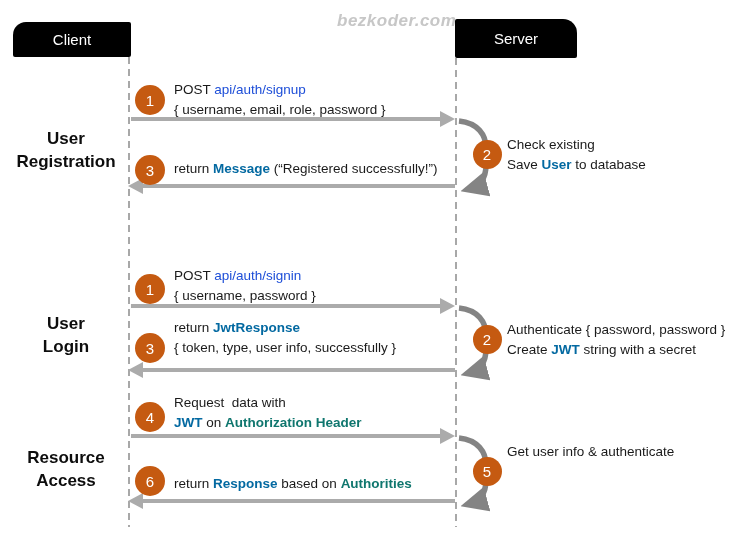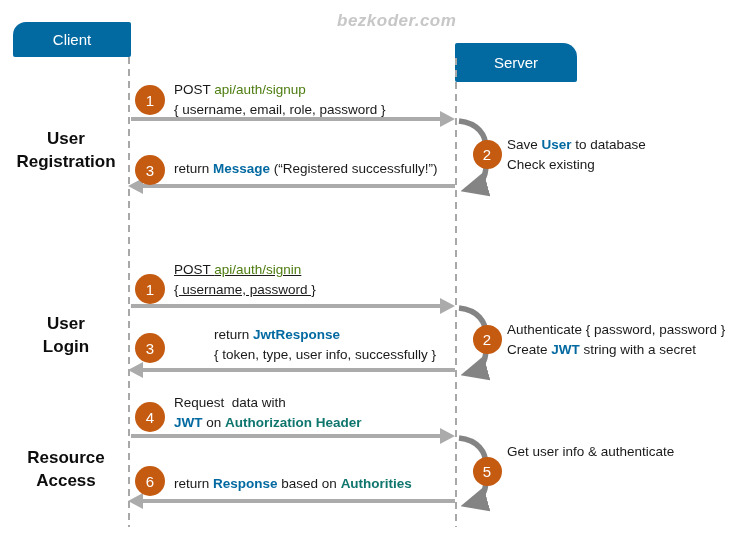--- a/index.html
+++ b/index.html
@@ -5,46 +5,46 @@
   html,body{margin:0;padding:0;background:#fff;}
   #diagram{
     position:relative;width:734px;height:538px;background:#fff;overflow:hidden;
     font-family:"Liberation Sans",sans-serif;color:#1a1a1a;
   }
   .watermark{
     position:absolute;top:11px;left:337px;
     font-size:17px;font-style:italic;font-weight:700;color:#c7c7c7;letter-spacing:.5px;
   }
   .actor-box{
-    position:absolute;background:#0369a1;color:#fff;
+    position:absolute;background:#000000;color:#fff;
     display:flex;align-items:center;justify-content:center;
     font-size:15px;
   }
   .actor-client{left:13px;top:22px;width:118px;height:35px;border-radius:13px 2px 2px 2px;}
-  .actor-server{left:455px;top:19px;width:122px;height:39px;border-radius:2px 14px 2px 2px;margin-top:24px;}
+  .actor-server{left:455px;top:19px;width:122px;height:39px;border-radius:2px 14px 2px 2px;}
   .lifeline{
     position:absolute;width:2px;
     background:repeating-linear-gradient(to bottom,#a8a8a8 0 7px,transparent 7px 12px);
   }
   .lifeline-client{left:128px;top:57px;height:470px;}
   .lifeline-server{left:455px;top:58px;height:469px;}
   .section-label{
     position:absolute;left:8px;width:116px;text-align:center;
     font-size:17px;font-weight:700;color:#0d0d0d;line-height:23px;
   }
   .step-circle{
     position:absolute;width:30px;height:30px;border-radius:50%;
     background:#c55a11;color:#fff;display:flex;align-items:center;justify-content:center;
     font-size:15px;z-index:3;
   }
   .step-circle.server{width:29px;height:29px;}
   .msg-text{position:absolute;font-size:13.5px;line-height:20px;z-index:2;}
   .msg-line{white-space:pre-wrap;}
   .seg-green{color:#0369a1;font-weight:700;}
-  .seg-link{color:#4d7c0f;}
+  .seg-link{color:#1d4ed8;}
   .seg-bold{font-weight:700;color:#0f766e;}
   .arrow-line{position:absolute;height:4px;background:#ababab;z-index:1;}
   .arrow-head{position:absolute;width:0;height:0;z-index:1;}
   .arrow-head.right{border-top:8px solid transparent;border-bottom:8px solid transparent;border-left:15px solid #ababab;}
   .arrow-head.left{border-top:8px solid transparent;border-bottom:8px solid transparent;border-right:15px solid #ababab;}
   .loop-svg{position:absolute;z-index:2;overflow:visible;}
 </style>
 </head>
 <body>
 
@@ -75,36 +75,36 @@
       <svg class="loop-svg" width="44" height="85" style="left: 456px; top: 114px;">
         <defs>
           <marker id="lpArrow0" markerWidth="5" markerHeight="4.6" refX="3.4" refY="2.3" orient="auto">
             <path d="M0,0 L5,2.3 L0,4.6 z" fill="#848484"></path>
           </marker>
         </defs>
         <path d="M 3 7 C 22 9 30 21 30 34 L 30 51 C 30 64 24 72 13 75" fill="none" stroke="#848484" stroke-width="5.5" marker-end="url(#lpArrow0)"></path>
       </svg>
       <div class="step-circle server" style="left: 472.5px; top: 139.5px;">2</div>
       <div class="msg-text" style="left: 507px; top: 135px;">
+        <div class="msg-line"><span class="">Check existing</span></div>
         <div class="msg-line"><span class="">Save </span><span class="seg-green">User</span><span class=""> to database</span></div>
-        <div class="msg-line"><span class="">Check existing</span></div>
       </div>
       <div class="section-label" style="top: 312px;">
         <div>User</div>
         <div>Login</div>
       </div>
       <div class="step-circle" style="left: 135px; top: 274px;">1</div>
-      <div class="msg-text" style="left: 174px; top: 260px; text-decoration: underline;">
+      <div class="msg-text" style="left: 174px; top: 266px;">
         <div class="msg-line"><span class="">POST </span><span class="seg-link">api/auth/signin</span></div>
         <div class="msg-line"><span class="">{ username, password }</span></div>
       </div>
       <div class="arrow-line" style="left: 131px; top: 304px; width: 310px;"></div>
       <div class="arrow-head right" style="left: 440px; top: 298px;"></div>
       <div class="step-circle" style="left: 135px; top: 333px;">3</div>
-      <div class="msg-text" style="left: 174px; top: 325px; margin-left: 40px;">
+      <div class="msg-text" style="left: 174px; top: 318px;">
         <div class="msg-line"><span class="">return </span><span class="seg-green">JwtResponse</span></div>
         <div class="msg-line"><span class="">{ token, type, user info, successfully }</span></div>
       </div>
       <div class="arrow-head left" style="left: 128px; top: 362px;"></div>
       <div class="arrow-line" style="left: 142px; top: 368px; width: 313px;"></div>
       <svg class="loop-svg" width="44" height="82" style="left: 456px; top: 301px;">
         <defs>
           <marker id="lpArrow1" markerWidth="5" markerHeight="4.6" refX="3.4" refY="2.3" orient="auto">
             <path d="M0,0 L5,2.3 L0,4.6 z" fill="#848484"></path>
           </marker>

